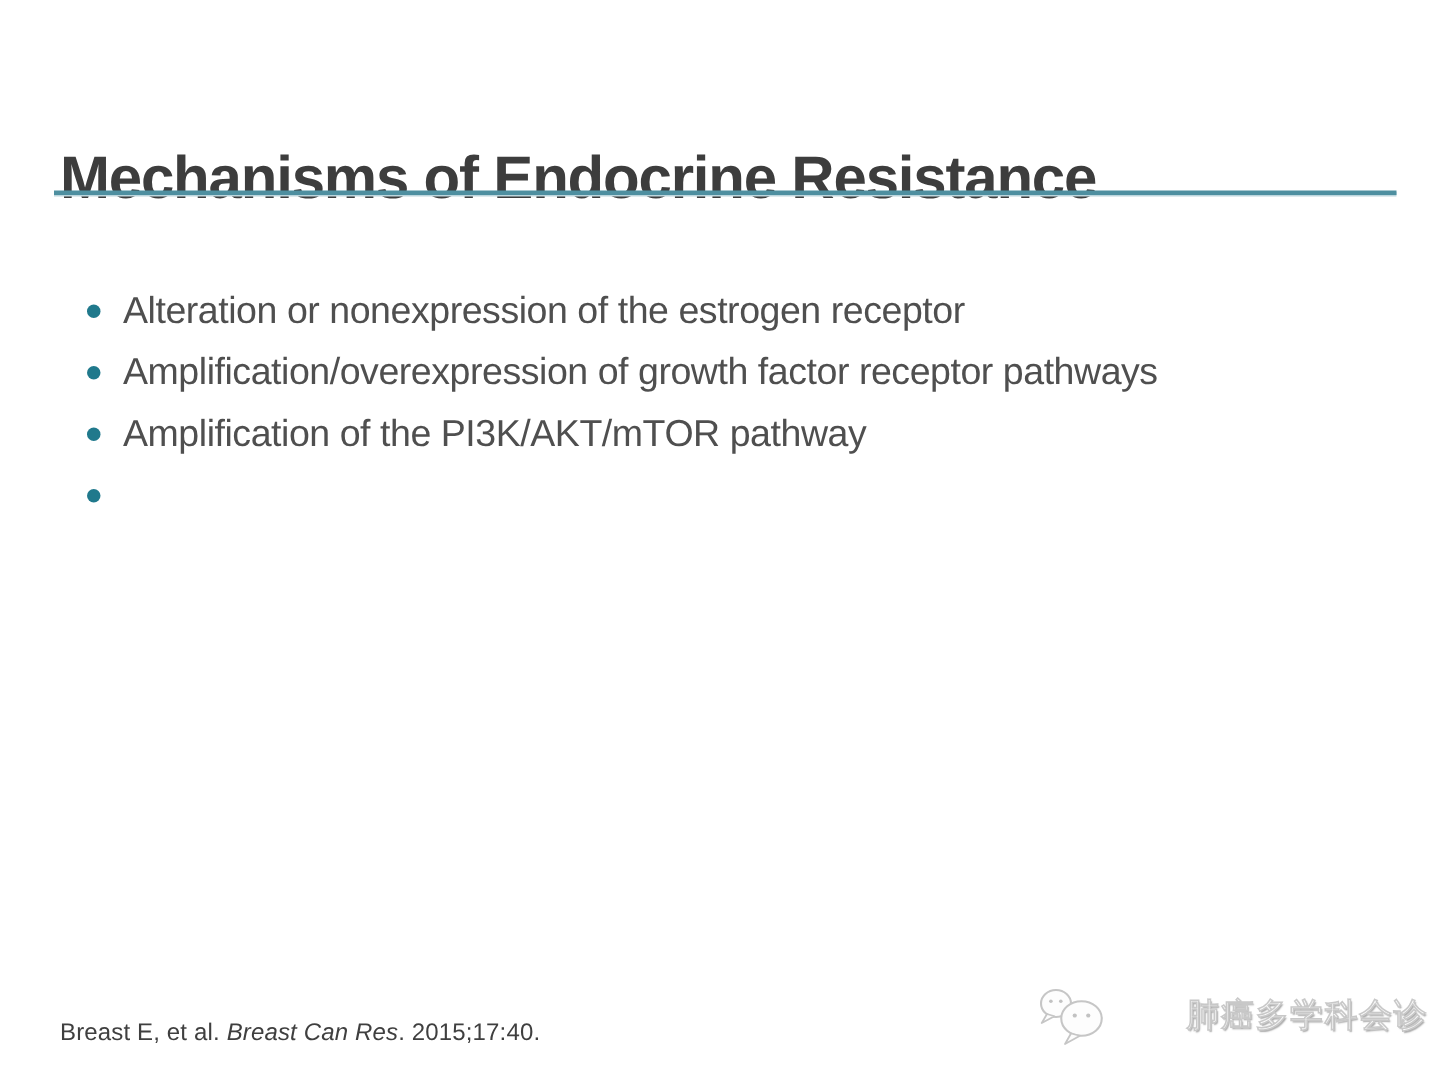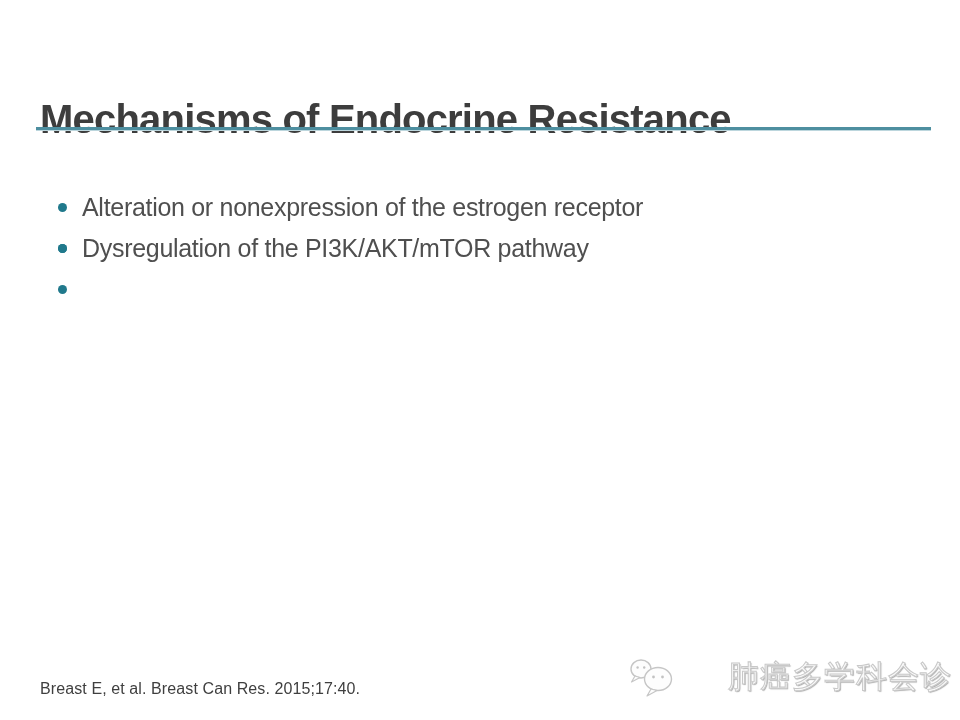--- a/index.html
+++ b/index.html
@@ -66,36 +66,37 @@
   .citation {
     position: absolute;
     left: 40px;
     bottom: 6px;
     font-size: 16px;
     color: #3f3f3f;
     letter-spacing: 0.1px;
     white-space: nowrap;
   }
   .citation .journal {
+    font-style: italic;
   }
   .watermark {
     position: absolute;
     right: 8px;
     bottom: 22px;
     display: flex;
     align-items: center;
     gap: 5px;
   }
   .watermark-logo {
     width: 48px;
     height: 42px;
     flex: 0 0 auto;
   }
   .watermark-text {
-    font-size: 31px;
+    font-size: 22px;
     letter-spacing: 1px;
     color: #f9f9f9;
     -webkit-text-stroke: 1px #c8c8c8;
     text-shadow: 1px 1px 1px #a9a9a9;
     white-space: nowrap;
     margin-left: 47px;
   }
 </style>
 </head>
 <body>
@@ -106,24 +107,25 @@
 
   <div class="title-underline"></div>
 
   <ul class="bullet-list">
     <li class="bullet-item">
       <span class="bullet-dot"></span>
       <span>Alteration or nonexpression of the estrogen receptor</span>
     </li>
     <li class="bullet-item">
       <span class="bullet-dot"></span>
+      <span>Amplification/overexpression of growth factor receptor pathways</span>
     </li>
     <li class="bullet-item">
       <span class="bullet-dot"></span>
-      <span>Dysregulation of the PI3K/AKT/mTOR pathway</span>
+      <span>Amplification of the PI3K/AKT/mTOR pathway</span>
     </li>
     <li class="bullet-item">
       <span class="bullet-dot"></span>
     </li>
   </ul>
 
   <p class="citation">
     <span>Breast E, et al. </span><span class="journal">Breast Can Res</span><span>. 2015;17:40.</span>
   </p>
 

